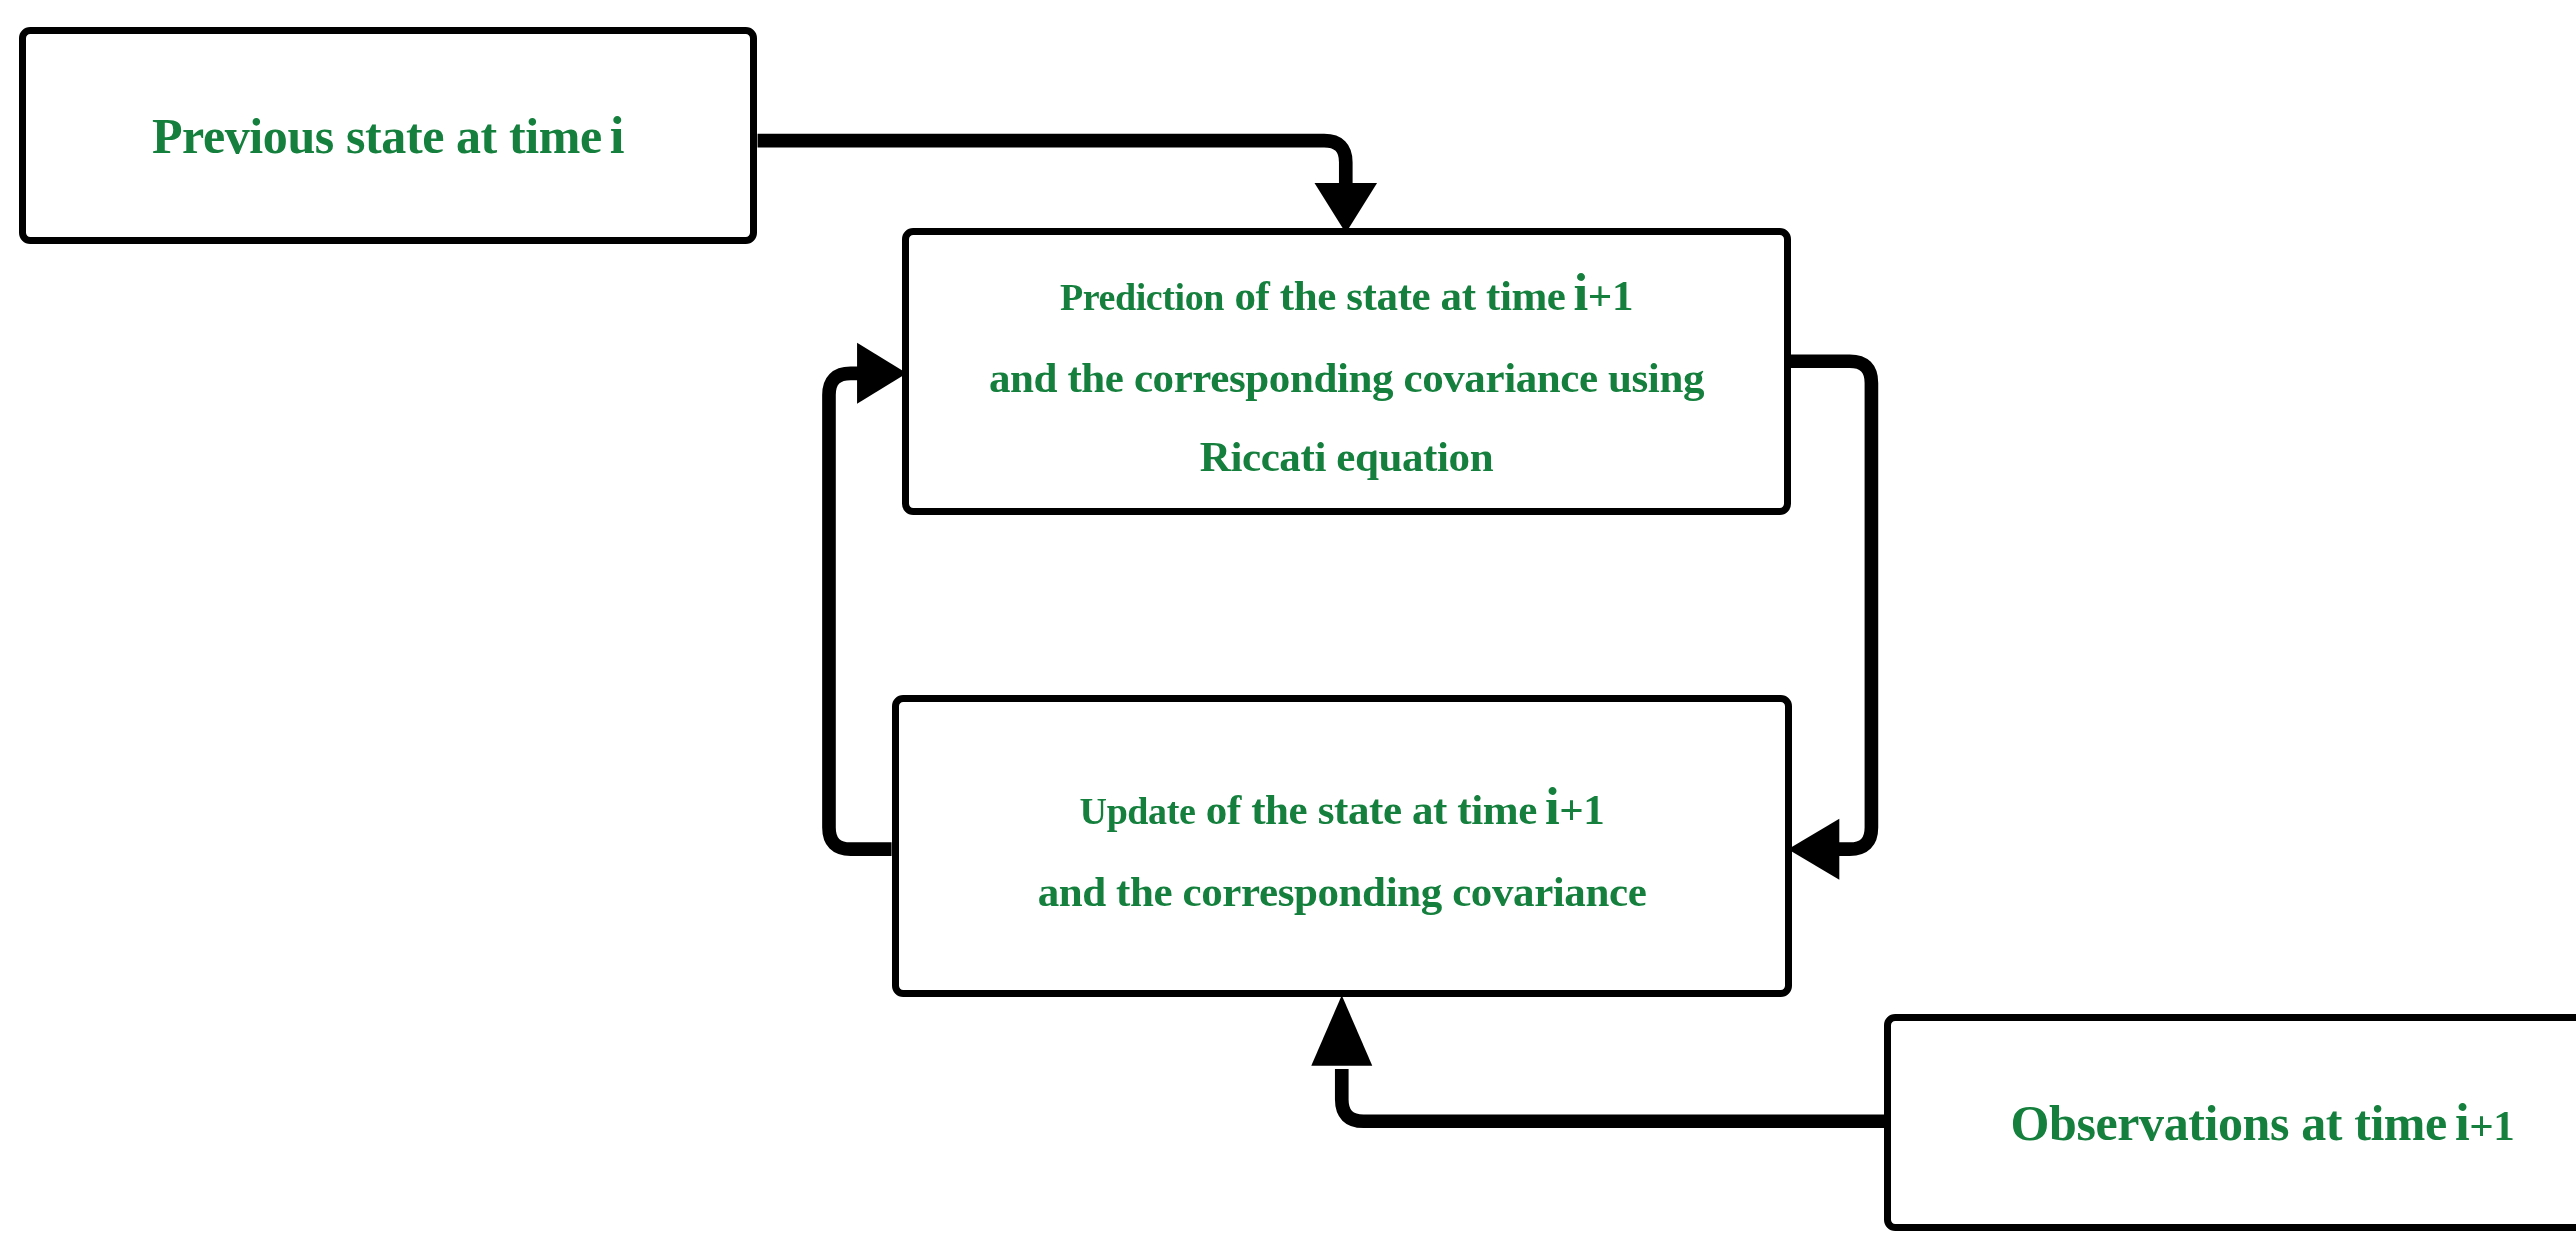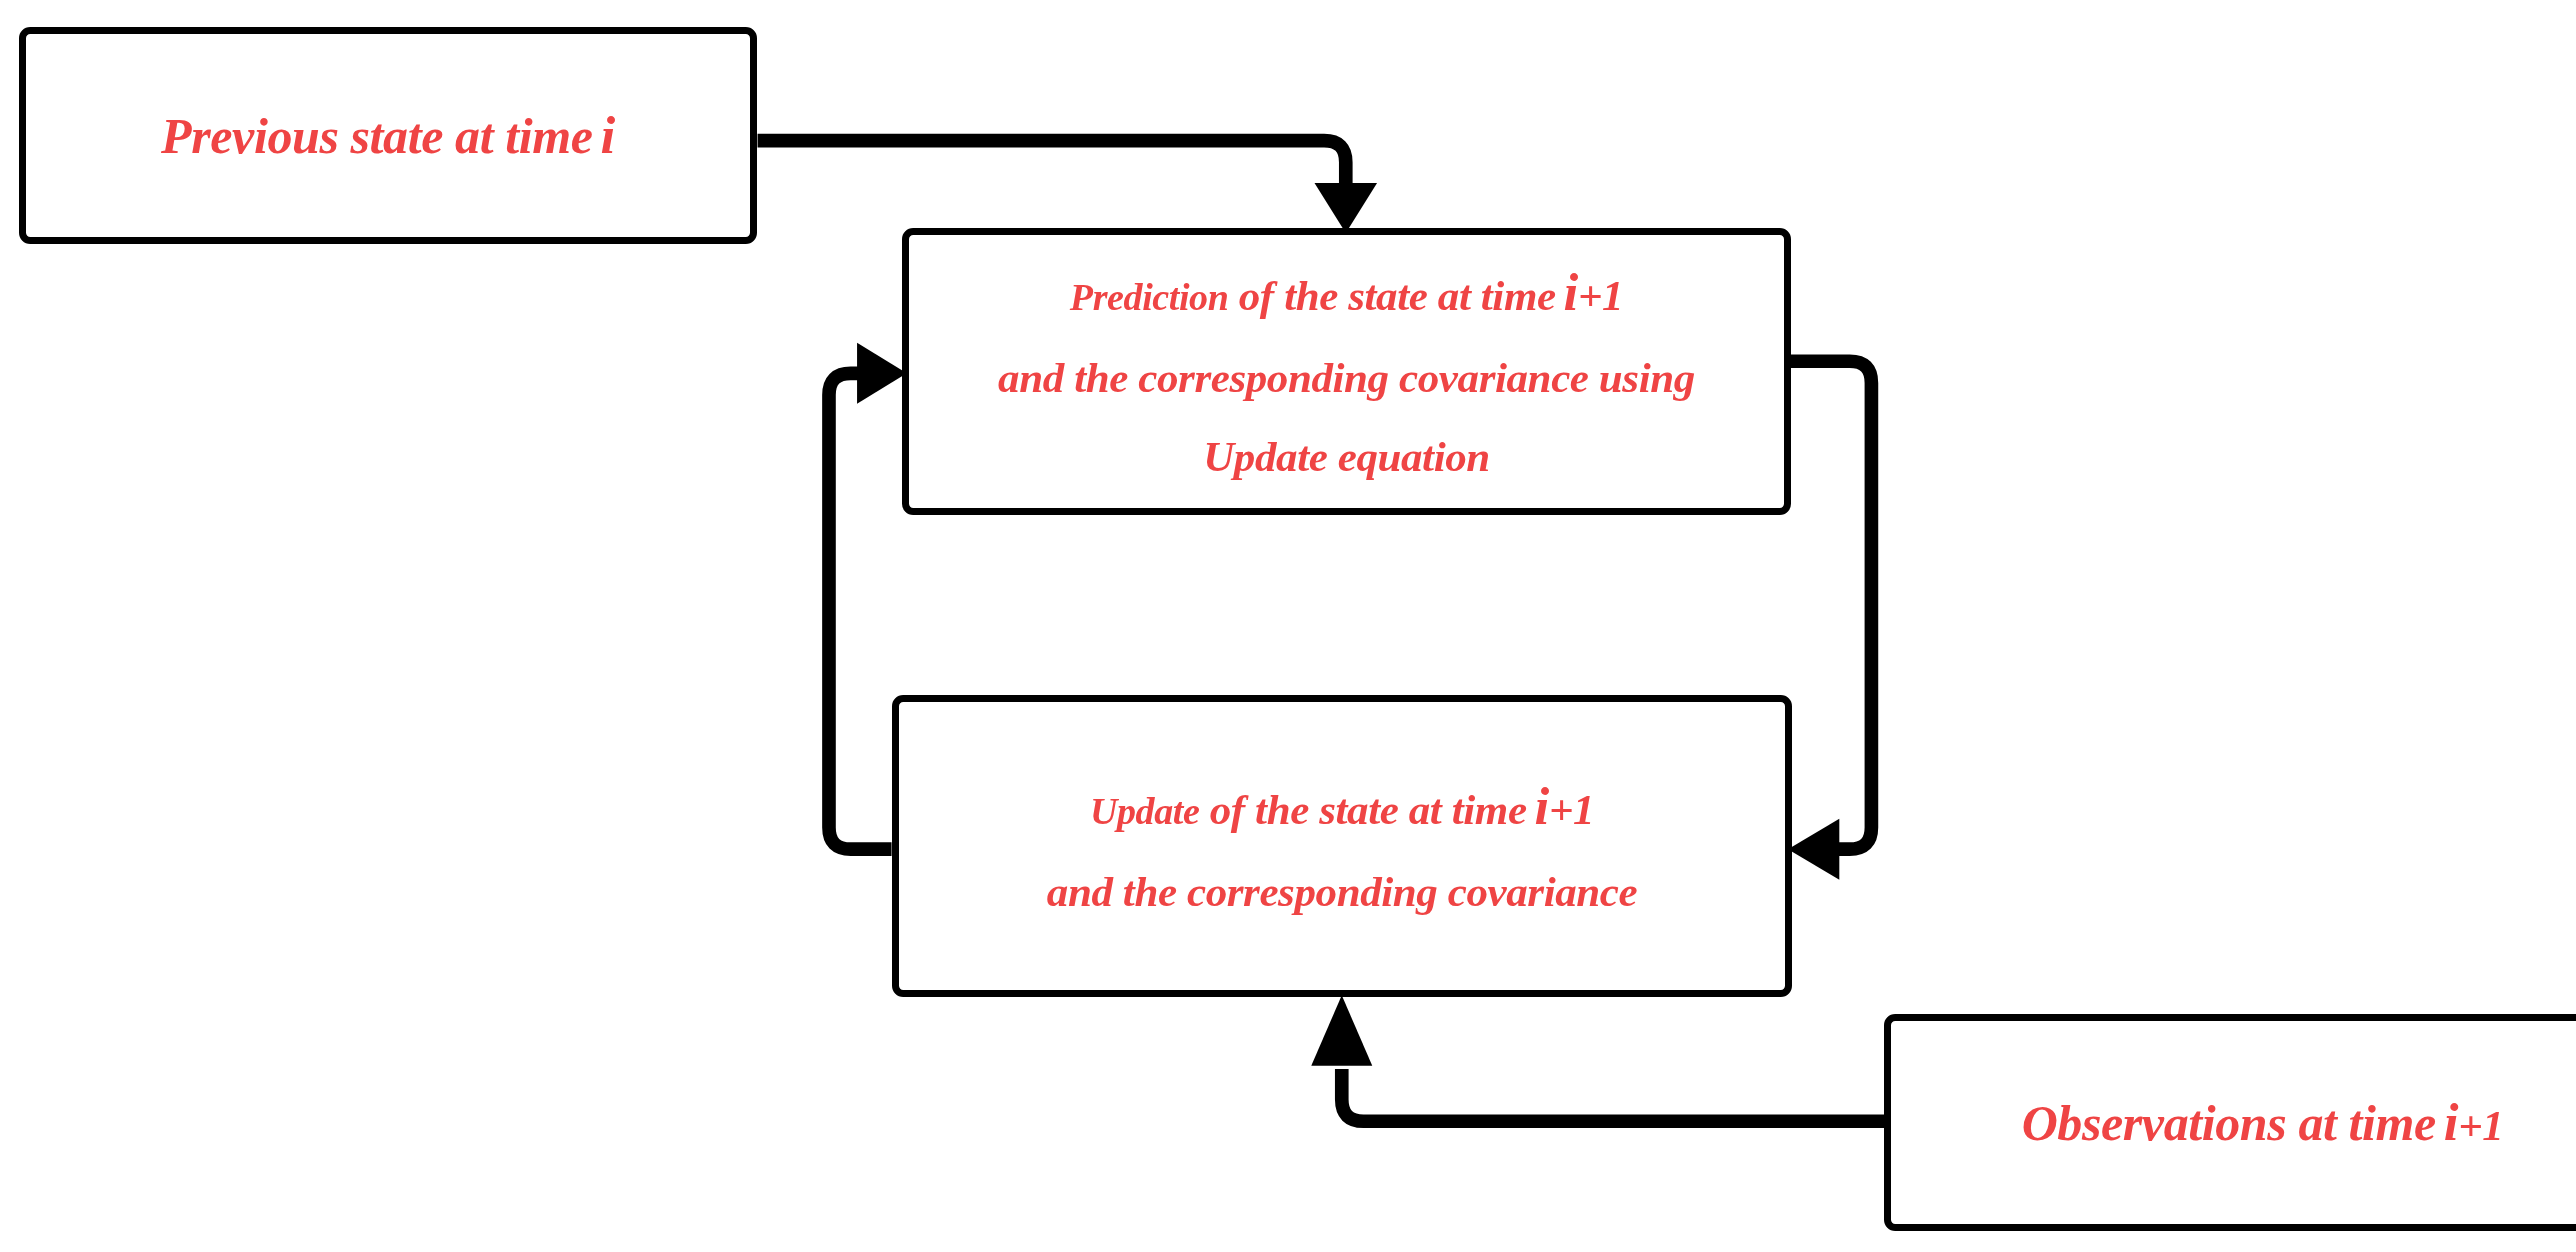--- a/index.html
+++ b/index.html
@@ -31,26 +31,25 @@
     border: 7.2px solid #000000;
     border-radius: 11.2px;
     display: flex;
     align-items: center;
     justify-content: center;
     text-align: center;
   }
   .node-text {
     font-family: "Liberation Serif", "DejaVu Serif", serif;
     font-weight: bold;
-    color: #ef4444;
+    color: #15803d;
     line-height: 1.28;
     letter-spacing: -0.4px;
     padding: 0 21px;
     width: 100%;
-    font-style: italic;
   }
   .txt-lg {
     font-size: 50px;
   }
   .txt-md {
     font-size: 43px;
     margin-top: 24px;
   }
   .lead-word {
     font-size: 38px;
@@ -132,21 +131,21 @@
       <span class="txt-lg">Previous state at time</span><span class="idx-sym">i</span>
     </div>
   </div>
 
   <div class="node-box" id="box-prediction">
     <div class="node-text">
       <div>
         <span class="lead-word">Prediction</span><span class="txt-md"> of the state at time</span><span class="idx-sym">i</span><span class="idx-sub">+1</span>
       </div>
       <div class="txt-md">and the corresponding covariance using</div>
-      <div class="txt-md">Update equation</div>
+      <div class="txt-md">Riccati equation</div>
     </div>
   </div>
 
   <div class="node-box" id="box-update">
     <div class="node-text">
       <div>
         <span class="lead-word">Update</span><span class="txt-md"> of the state at time</span><span class="idx-sym">i</span><span class="idx-sub">+1</span>
       </div>
       <div class="txt-md">and the corresponding covariance</div>
     </div>

